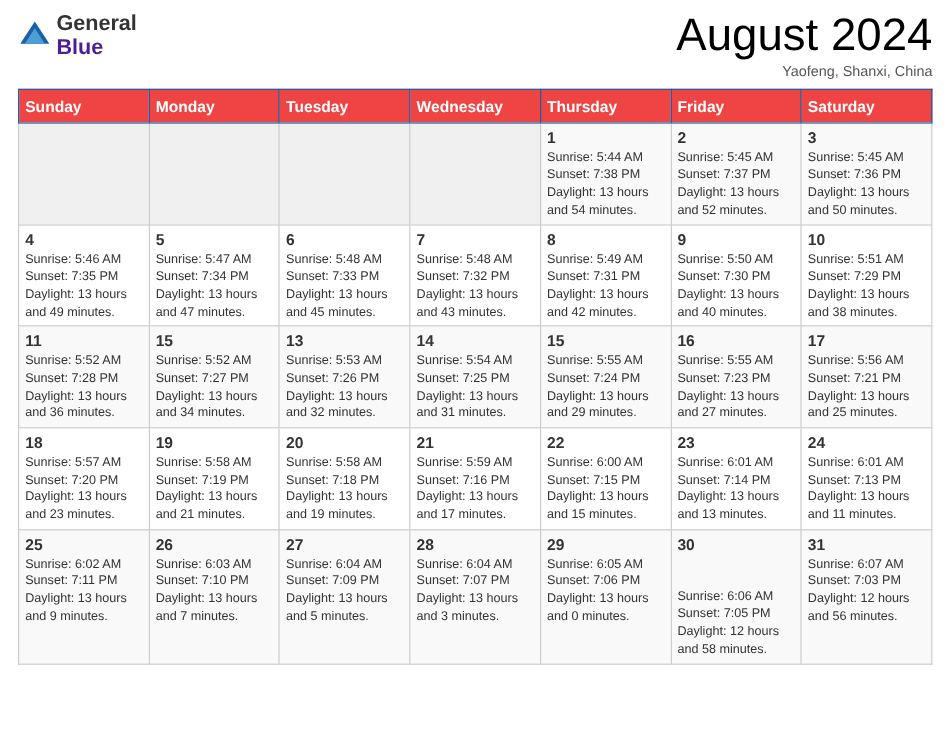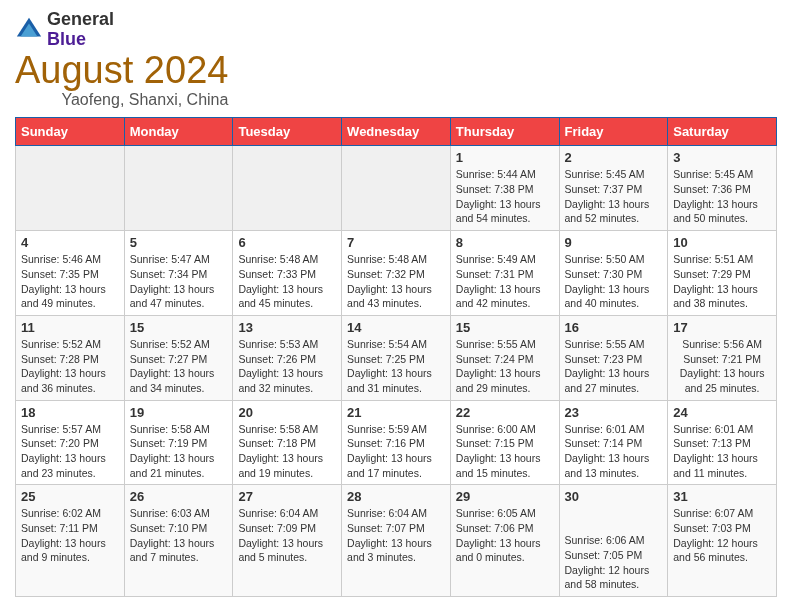--- a/index.html
+++ b/index.html
@@ -8,21 +8,20 @@
       background: #fff;
       width: 792px;
       min-height: 612px;
       padding: 10px 15px;
     }
     .header {
       display: flex;
       justify-content: space-between;
       align-items: flex-start;
       margin-bottom: 8px;
-      flex-direction: column;
     }
     .logo {
       display: flex;
       align-items: center;
       gap: 4px;
     }
     .logo-text {
       font-size: 18px;
       font-weight: bold;
       line-height: 1.1;
@@ -32,25 +31,25 @@
     .logo-icon {
       width: 28px;
       height: 28px;
     }
     .title-block {
       text-align: right;
     }
     .month-year {
       font-size: 38px;
       font-weight: 300;
-      color: #a16207;
+      color: #000000;
       line-height: 1.1;
     }
     .location {
-      font-size: 16px;
+      font-size: 12px;
       color: #555;
     }
     .calendar {
       width: 100%;
       border-collapse: collapse;
       border: 1px solid #ccc;
     }
     .calendar thead th {
       background-color: #ef4444;
       color: #fff;
@@ -222,21 +221,21 @@
 Daylight: 13 hours and 29 minutes.</div>
         </td>
         <td>
           <span class="day-number">16</span>
           <div class="day-info" style="white-space: pre-wrap;">Sunrise: 5:55 AM
 Sunset: 7:23 PM
 Daylight: 13 hours and 27 minutes.</div>
         </td>
         <td>
           <span class="day-number">17</span>
-          <div class="day-info" style="white-space: pre-wrap; text-align: center;">Sunrise: 5:56 AM
+          <div class="day-info" style="white-space: pre-wrap;">Sunrise: 5:56 AM
 Sunset: 7:21 PM
 Daylight: 13 hours and 25 minutes.</div>
         </td>
       </tr>
       <tr>
         <td>
           <span class="day-number">18</span>
           <div class="day-info" style="white-space: pre-wrap;">Sunrise: 5:57 AM
 Sunset: 7:20 PM
 Daylight: 13 hours and 23 minutes.</div>

